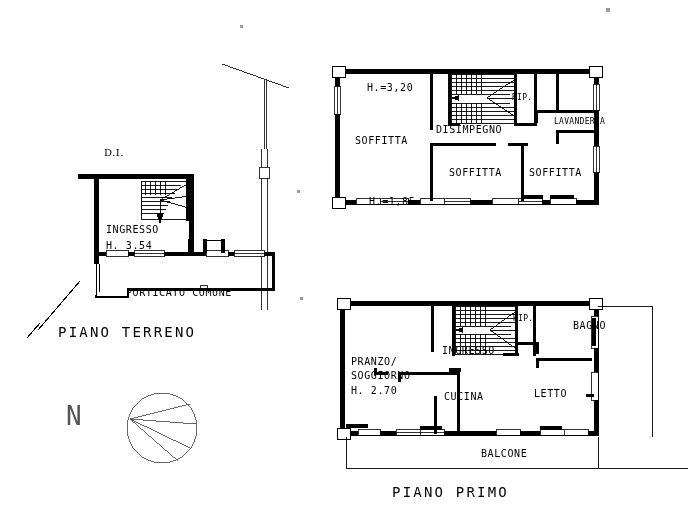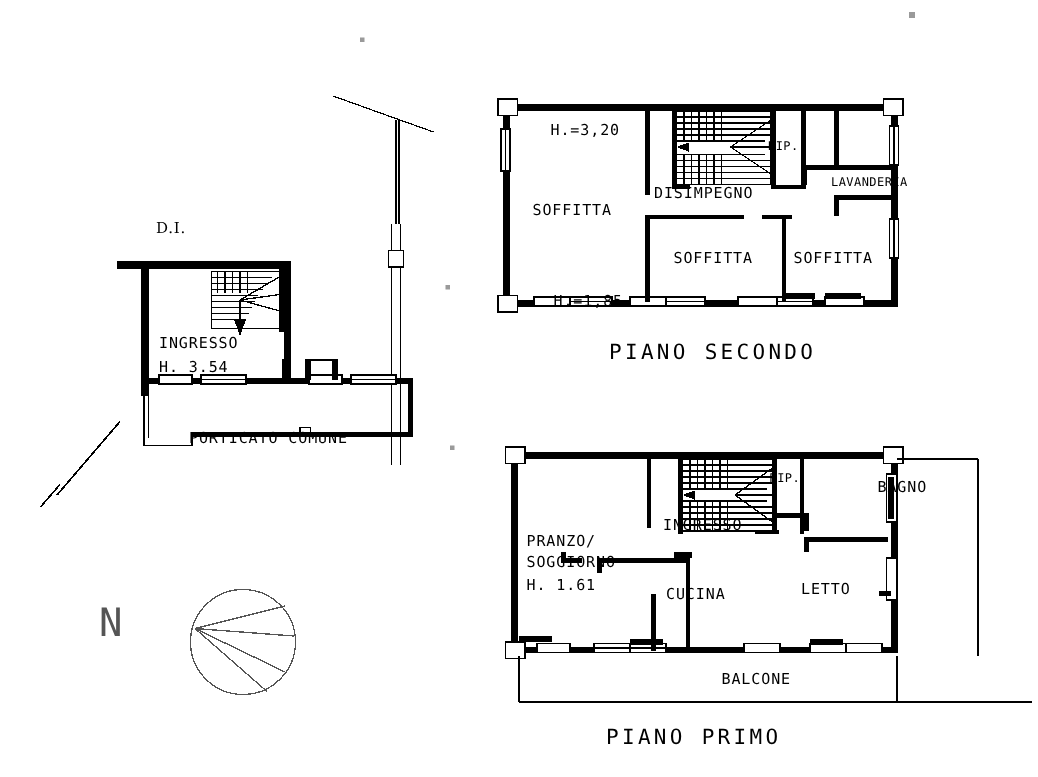--- a/index.html
+++ b/index.html
@@ -348,41 +348,41 @@
         <line x1="130" y1="419" x2="178" y2="461"></line>
       </g>
 
     </g>
   </svg>
 
   <div class="lbl lbl-di" style="left:104px; top:148px;">D.I.</div>
   <div class="lbl lbl-room" style="left:106px; top:225px;">INGRESSO</div>
   <div class="lbl lbl-room" style="left:106px; top:241px;">H. 3.54</div>
   <div class="lbl lbl-room" style="left:126px; top:288px;">PORTICATO COMUNE</div>
+  <div class="lbl lbl-title" style="left:58px; top:325px;">PIANO TERRENO</div>
 
   <div class="lbl lbl-room" style="left:367px; top:83px;">H.=3,20</div>
   <div class="lbl lbl-room" style="left:355px; top:136px;">SOFFITTA</div>
   <div class="lbl lbl-room" style="left:436px; top:125px;">DISIMPEGNO</div>
   <div class="lbl lbl-small" style="left:512px; top:94px;">RIP.</div>
   <div class="lbl lbl-small" style="left:534px; top:118px;margin-left:20px;">LAVANDERIA</div>
   <div class="lbl lbl-room" style="left:449px; top:168px;">SOFFITTA</div>
   <div class="lbl lbl-room" style="left:529px; top:168px;">SOFFITTA</div>
   <div class="lbl lbl-room" style="left:369px; top:197px;">H.=1,85</div>
-  <div class="lbl lbl-title" style="left:406px; top:228px;">PIANO SECONDO</div>
 
   <div class="lbl lbl-room" style="left:351px; top:357px;">PRANZO/</div>
   <div class="lbl lbl-room" style="left:351px; top:371px;">SOGGIORNO</div>
-  <div class="lbl lbl-room" style="left:351px; top:386px;">H. 1.61</div>
+  <div class="lbl lbl-room" style="left:351px; top:386px;">H. 2.70</div>
   <div class="lbl lbl-room" style="left:442px; top:346px;">INGRESSO</div>
   <div class="lbl lbl-small" style="left:513px; top:315px;">RIP.</div>
-  <div class="lbl lbl-room" style="left:539px; top:321px;padding-left:46px;">BAGNO</div>
+  <div class="lbl lbl-room" style="left:527px; top:321px;padding-left:46px;">BAGNO</div>
   <div class="lbl lbl-room" style="left:444px; top:392px;">CUCINA</div>
   <div class="lbl lbl-room" style="left:534px; top:389px;">LETTO</div>
   <div class="lbl lbl-room" style="left:445px; top:449px;margin-left:36px;">BALCONE</div>
-  <div class="lbl lbl-title" style="left:404px; top:485px;">PIANO PRIMO</div>
+  <div class="lbl lbl-title" style="left:392px; top:485px;">PIANO PRIMO</div>
 
   <div class="lbl lbl-north" style="left:66px; top:403px; color:#555555;">N</div>
 
   <div class="speck" style="left:240px; top:25px; width:3px; height:3px;"></div>
   <div class="speck" style="left:606px; top:8px; width:4px; height:4px;"></div>
   <div class="speck" style="left:297px; top:190px; width:3px; height:3px;"></div>
   <div class="speck" style="left:300px; top:297px; width:3px; height:3px;"></div>
 
 </div>
 

